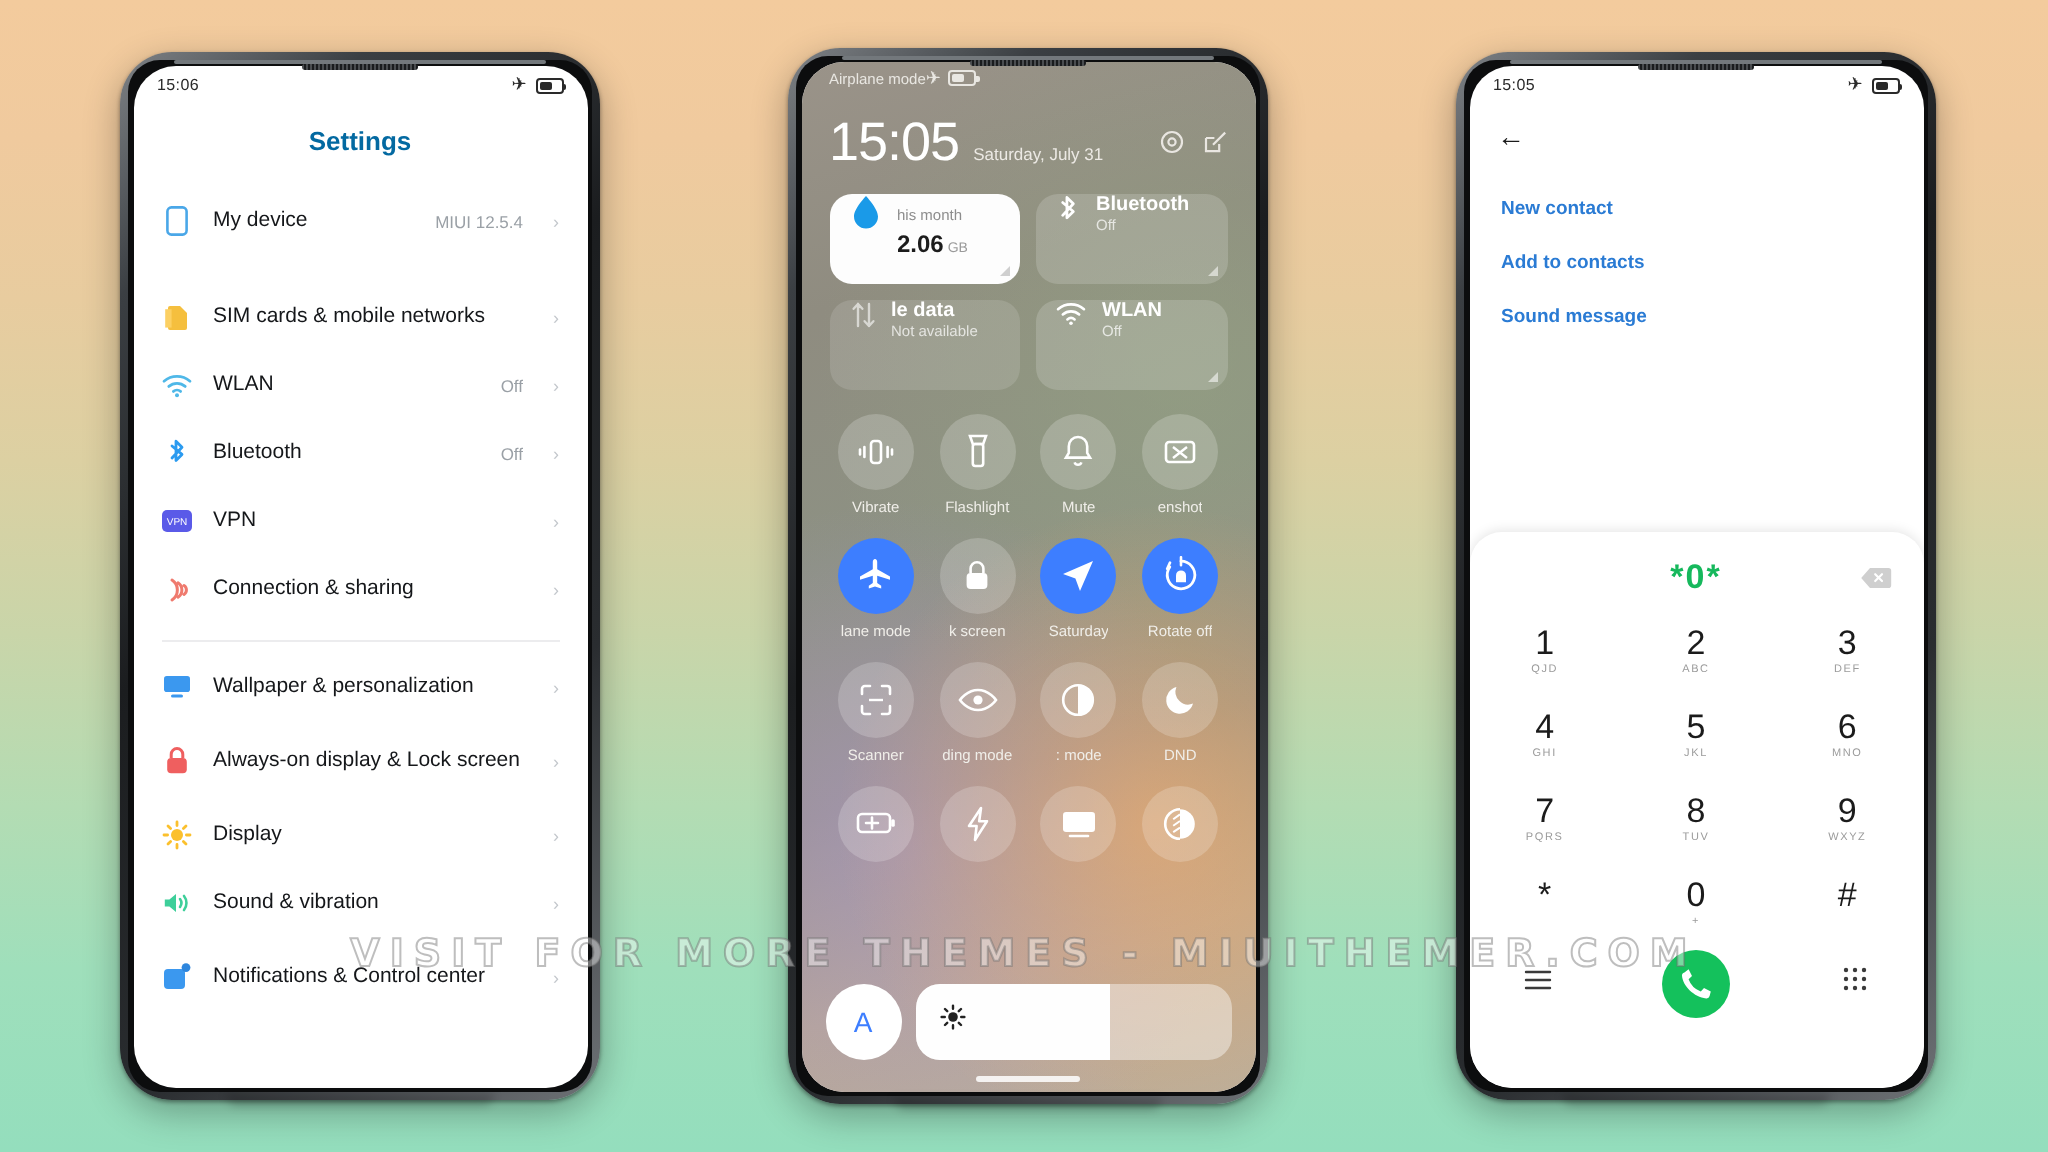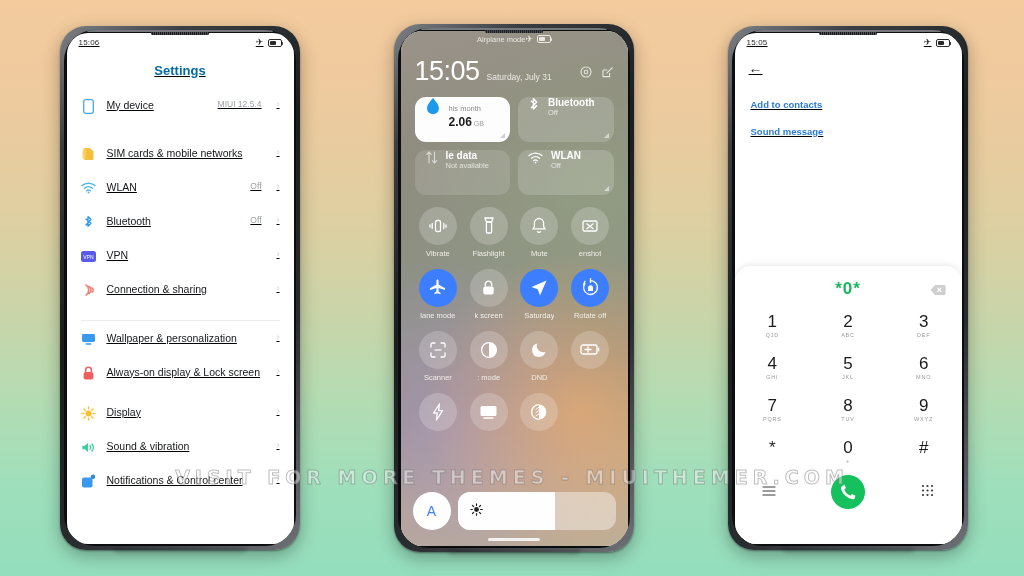--- a/index.html
+++ b/index.html
@@ -18,22 +18,22 @@
     position: absolute; border-radius: 26px;
     background: linear-gradient(135deg,#7e8286 0%, #3b3f43 16%, #1b1d1f 42%, #2a2d30 70%, #6e7276 100%);
     padding: 4px;
     box-shadow: 0 6px 18px rgba(0,0,0,.30), 0 1px 2px rgba(0,0,0,.4);
   }
   .phone::after{
     content:""; position:absolute; left:22%; right:22%; bottom:-3px; height:6px;
     background: rgba(0,0,0,.18); border-radius: 0 0 14px 14px; filter: blur(2px);
   }
   .bezel {
-    width:100%; height:100%; border-radius:31px; background:#0c0d0e; padding:2.5px;
-    position:relative; overflow:hidden;text-decoration:underline;
+    width:100%; height:100%; border-radius:16px; background:#0c0d0e; padding:2.5px;
+    position:relative; overflow:hidden;
   }
   .screen {
     width:100%; height:100%; border-radius:21px; overflow:hidden; position:relative;
     background:#fff;
   }
   .speaker{
     position:absolute; top:1.5px; left:50%; transform:translateX(-50%);
     width:58px; height:3px; border-radius:2px;
     background: repeating-linear-gradient(90deg,#4a4d50 0 1px, #1a1c1e 1px 2px);
     z-index:40;
@@ -56,41 +56,41 @@
   .sb-right{ display:flex; align-items:center; gap:4px; }
   .plane-sm{ font-size:9px; line-height:1; }
   .batt{ width:14px; height:8px; border:1px solid currentColor; border-radius:2px; position:relative; display:inline-block; }
   .batt::after{ content:""; position:absolute; right:-2.5px; top:2px; width:1.5px; height:3px; background:currentColor; border-radius:0 1px 1px 0;}
   .batt i{ position:absolute; left:1px; top:1px; bottom:1px; width:6px; background:currentColor; border-radius:1px; display:block;}
 
   
   .settings-title{ text-align:center; font-size:13px; font-weight:600; color:#0369a1; padding:10px 0 16px; }
   .set-list{ padding:0 14px; }
   .set-row{
-    display:flex; align-items:flex-start; min-height:34px; padding:5px 0; gap:11px;
+    display:flex; align-items:center; min-height:34px; padding:5px 0; gap:11px;
   }
   .set-row.tall{ min-height:40px; }
   .set-ico{ width:15px; height:15px; flex:0 0 15px; display:flex; align-items:center; justify-content:center; }
   .set-label{ flex:1; font-size:10.5px; color:#15171a; line-height:1.25; }
   .set-val{ font-size:8.5px; color:#9aa0a6; margin-right:4px; white-space:nowrap; }
   .chev{ color:#c3c7cc; font-size:9px; }
   .divider{ height:1px; background:#ececee; margin:8px 0 6px; }
   .gap-lg{ height:14px; }
 
   
   .cc{
     position:absolute; inset:0;
     background:
       radial-gradient(circle at 78% 74%, rgba(255,176,96,.55) 0%, rgba(255,176,96,0) 38%),
       radial-gradient(circle at 22% 76%, rgba(168,150,220,.45) 0%, rgba(168,150,220,0) 40%),
       radial-gradient(circle at 84% 30%, rgba(150,170,130,.45) 0%, rgba(150,170,130,0) 45%),
       linear-gradient(165deg,#9a9389 0%, #8f8c80 22%, #8d9183 44%, #9b9387 66%, #b7a694 84%, #b9ae9c 100%);
   }
   .cc-top{ padding:0 14px; }
-  .cc-status{ display:flex; justify-content:center; align-items:center; font-size:7.5px; color:#e9e7e2; padding-top:4px;}
+  .cc-status{ display:flex; justify-content:flex-start; align-items:center; font-size:7.5px; color:#e9e7e2; padding-top:4px;}
   .cc-clockrow{ display:flex; align-items:flex-end; gap:7px; margin-top:14px; }
   .cc-time{ font-size:27px; font-weight:300; color:#fff; line-height:1; letter-spacing:-.5px; }
   .cc-date{ font-size:8.5px; color:#ece9e4; padding-bottom:3px; }
   .cc-icons{ margin-left:auto; display:flex; gap:10px; padding-bottom:3px; color:#ece9e4; }
 
   .cc-cards{ display:grid; grid-template-columns:1fr 1fr; gap:8px; padding:0 14px; margin-top:12px; }
   .cc-card{
     height:45px; border-radius:11px; display:flex; align-items:flex-start; gap:8px; padding:0 10px;
     background:rgba(255,255,255,.17); position:relative; overflow:hidden;
   }
@@ -489,20 +489,29 @@
             <span class="bub">
               <svg width="18" height="18" viewBox="0 0 18 18">
                   <path d="M2 6V3.4A1.4 1.4 0 0 1 3.4 2H6M12 2h2.6A1.4 1.4 0 0 1 16 3.4V6M16 12v2.6a1.4 1.4 0 0 1-1.4 1.4H12M6 16H3.4A1.4 1.4 0 0 1 2 14.6V12" fill="none" stroke="#fff" stroke-width="1.3" stroke-linecap="round"></path>
                   <path d="M5.5 9h7" stroke="#fff" stroke-width="1.2"></path>
                 </svg>
             </span>
             <span class="tl">Scanner</span>
           </div>
           <div class="tgl">
             <span class="bub">
+              <svg width="20" height="14" viewBox="0 0 20 14">
+                  <path d="M1 7s3.4-5 9-5 9 5 9 5-3.4 5-9 5-9-5-9-5z" fill="none" stroke="#fff" stroke-width="1.3"></path>
+                  <circle cx="10" cy="7" r="2.3" fill="#fff"></circle>
+                </svg>
+            </span>
+            <span class="tl">ding mode</span>
+          </div>
+          <div class="tgl">
+            <span class="bub">
               <svg width="18" height="18" viewBox="0 0 18 18">
                   <circle cx="9" cy="9" r="7.4" fill="none" stroke="#fff" stroke-width="1.3"></circle>
                   <path d="M9 1.6a7.4 7.4 0 0 1 0 14.8z" fill="#fff"></path>
                 </svg>
             </span>
             <span class="tl">: mode</span>
           </div>
           <div class="tgl">
             <span class="bub">
               <svg width="17" height="17" viewBox="0 0 17 17">
@@ -587,20 +596,21 @@
               <i></i>
             </span>
         </span>
       </div>
 
       <div class="dial-head">
         <span class="back-a">←</span>
       </div>
 
       <div class="dial-links">
+        <div class="dlink">New contact</div>
         <div class="dlink">Add to contacts</div>
         <div class="dlink">Sound message</div>
       </div>
 
       <div class="keypad">
         <div class="kp-display">
           <span class="kp-num">*0*</span>
           <span class="kp-del">
             <svg width="16" height="12" viewBox="0 0 16 12">
                 <path d="M5 1h9.2A1.4 1.4 0 0 1 15.6 2.4v7.2A1.4 1.4 0 0 1 14.2 11H5L.6 6z" fill="#cfcfcf"></path>

